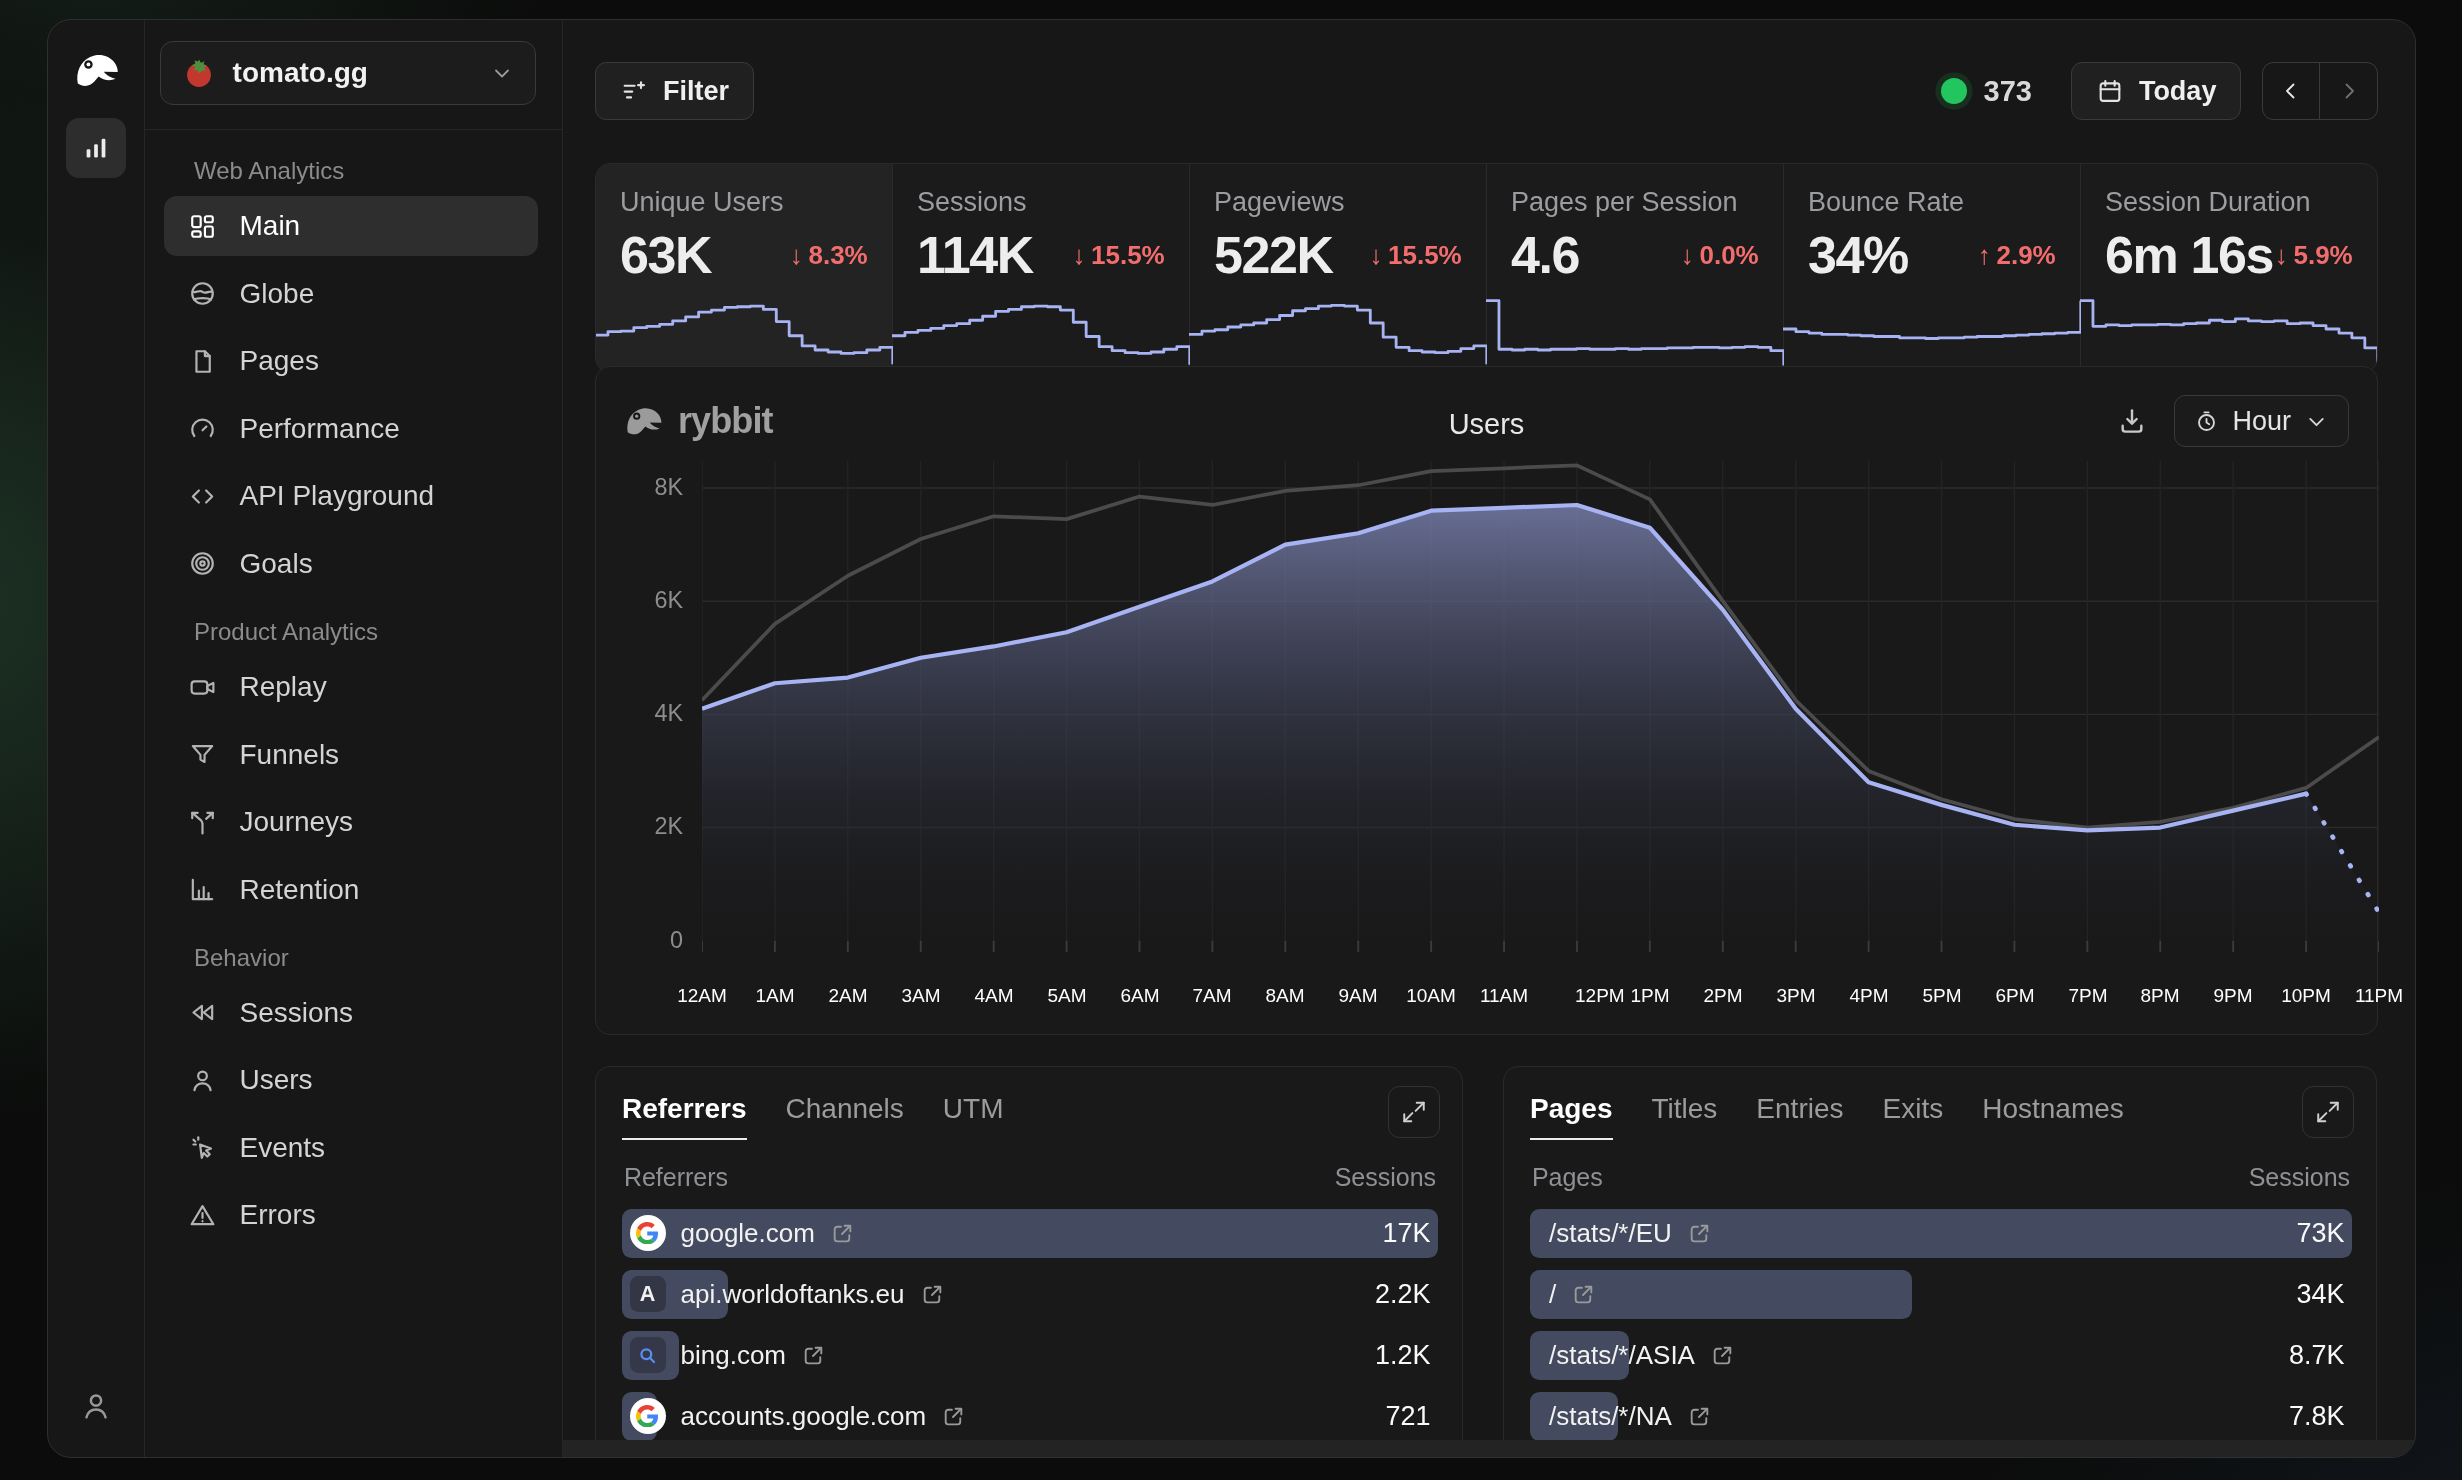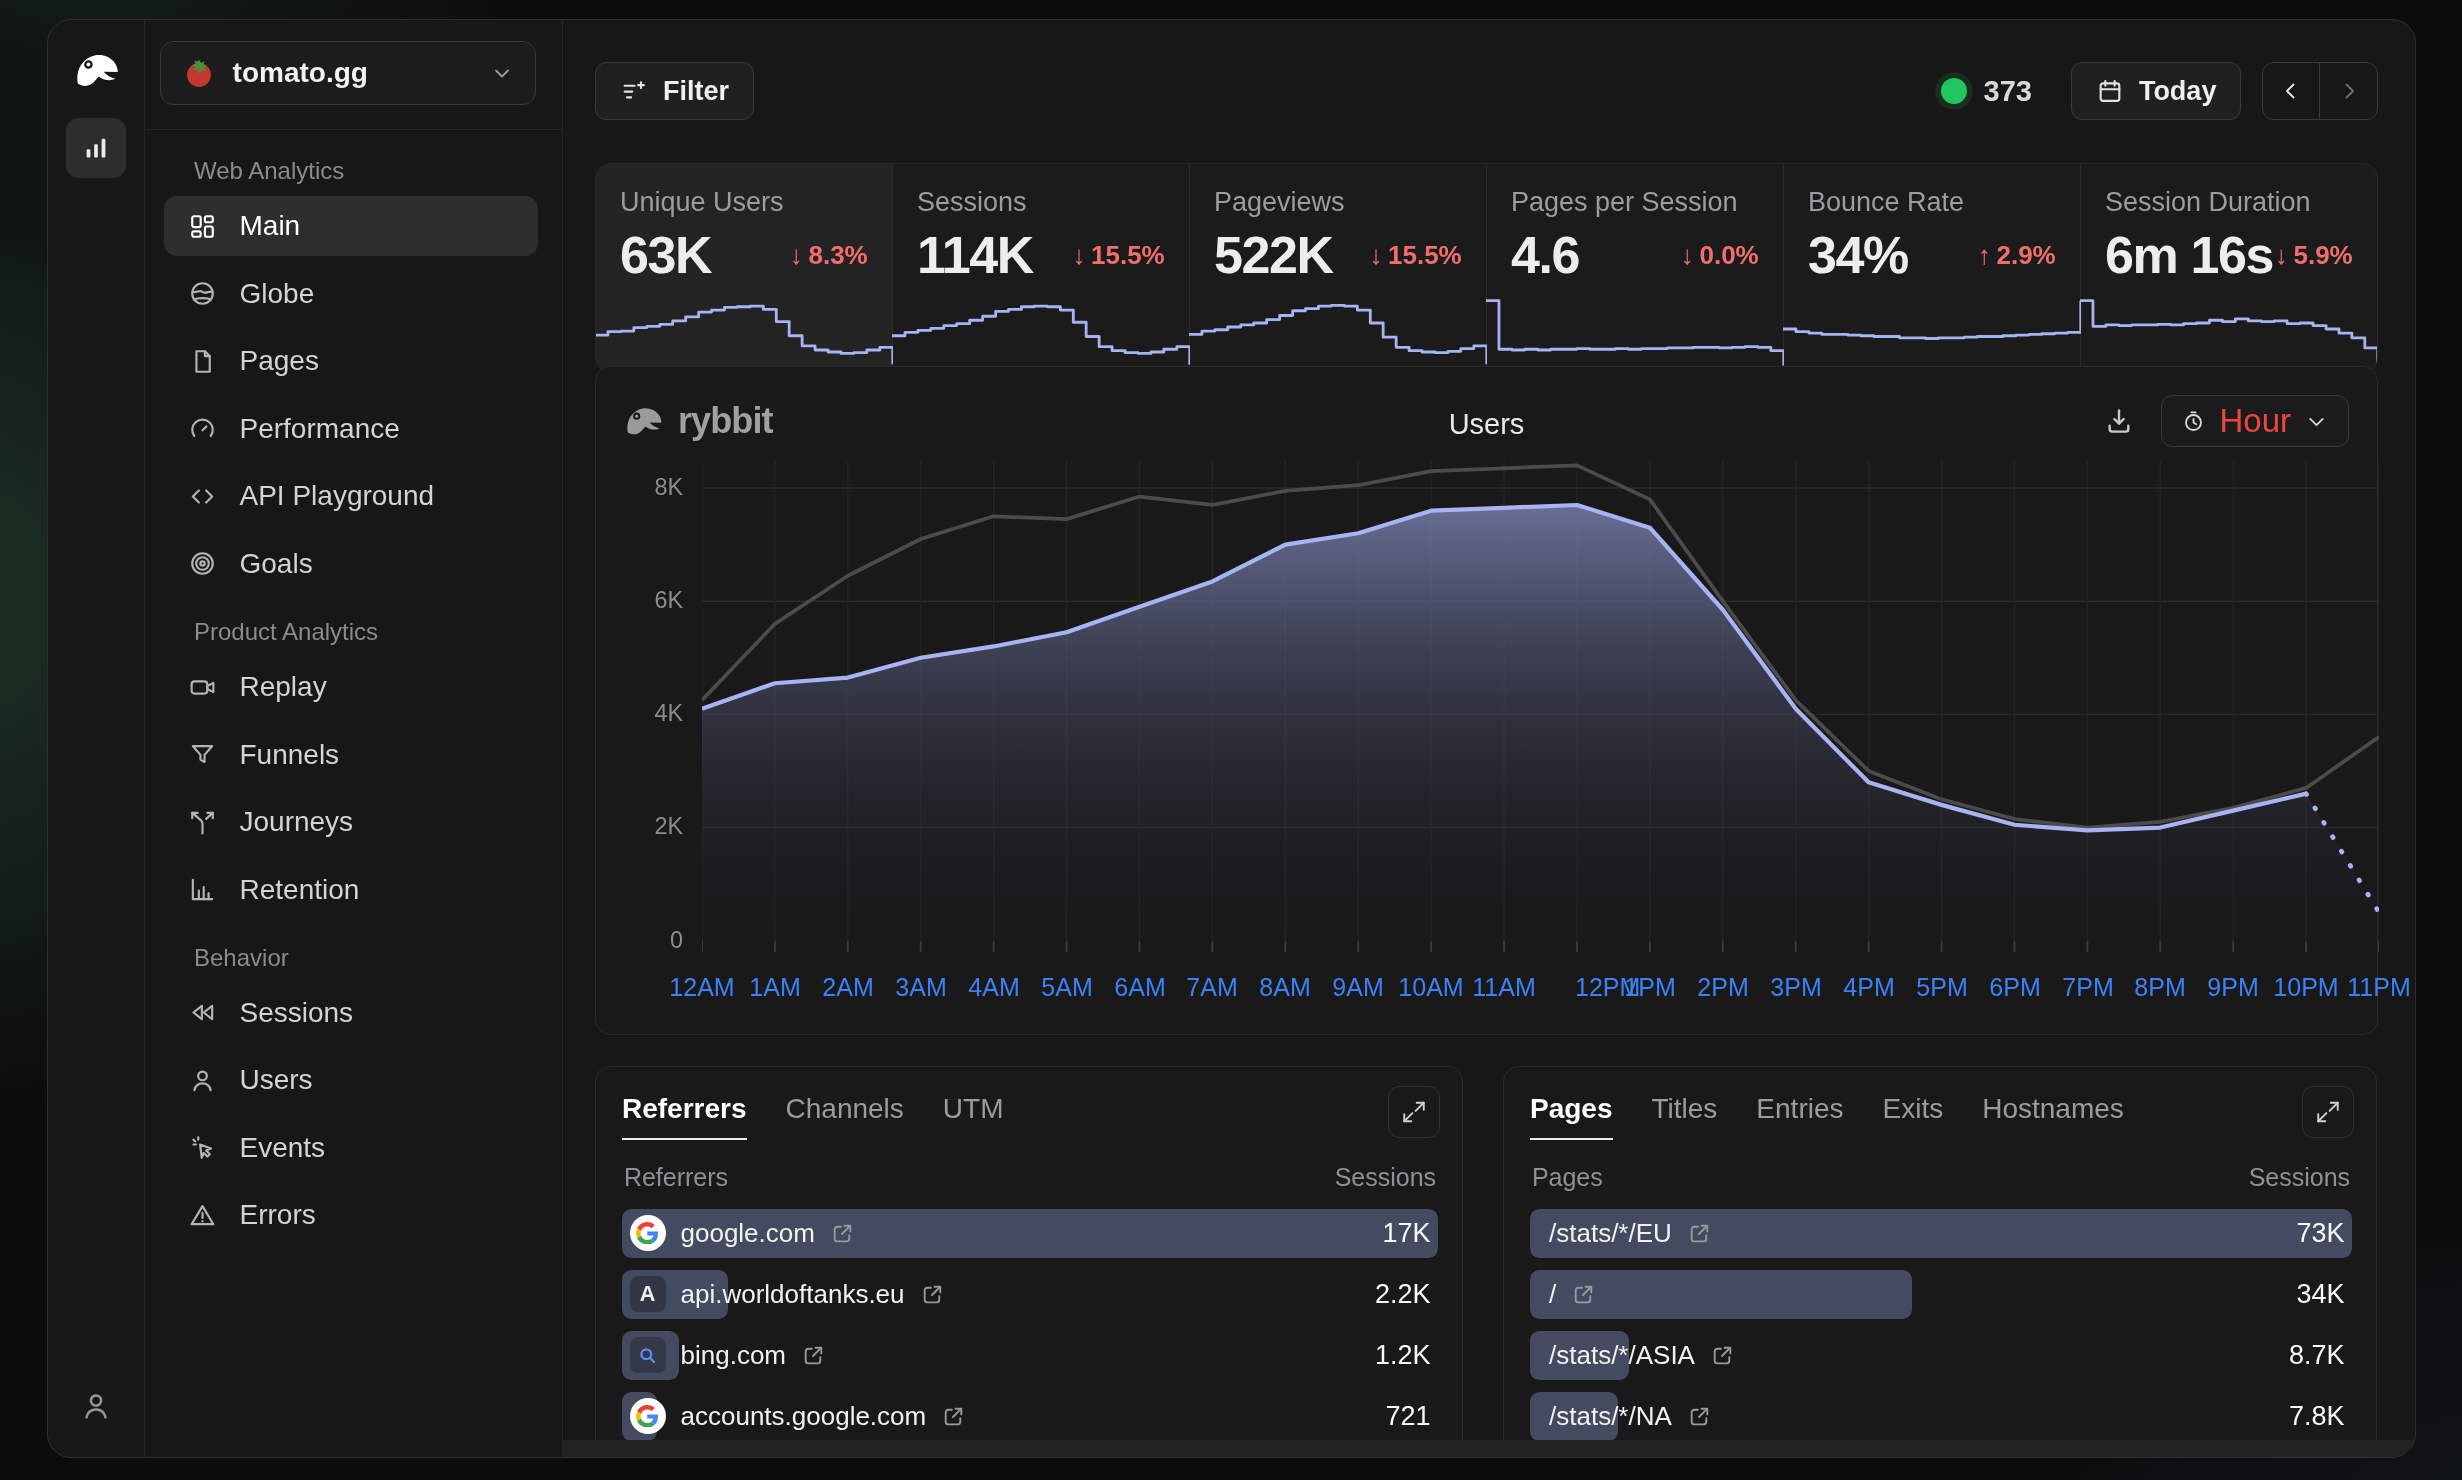--- a/index.html
+++ b/index.html
@@ -68,25 +68,25 @@
   
   .chart-card { position:absolute; left:32px; right:37px; top:346px; height:669px; border:0.9px solid #2a2a2a; border-radius:15px; background:#191919; }
   .brand { position:absolute; left:26px; top:32px; display:flex; align-items:center; gap:13px; color:#9b9b9b; }
   .brand .icon { width:43px; height:43px; }
   .brand-name { font-size:36px; font-weight:800; letter-spacing:-0.9px; color:#a0a0a0; }
   .chart-title { position:absolute; left:0; right:0; top:41px; text-align:center; font-size:29px; color:#e8e8e8; }
   .chart-actions { position:absolute; right:28px; top:28px; display:flex; align-items:center; gap:26px; }
   .dl-btn { width:32px; height:32px; color:#c9c9c9; cursor:pointer; }
   .hour-btn { height:52px; border:0.9px solid #3a3a3a; border-radius:11.2px; background:#1b1b1b; display:flex; align-items:center; gap:13px; padding:0 19px; cursor:pointer; }
   .hour-btn .icon { width:25px; height:25px; color:#d6d6d6; }
-  .hour-label { font-size:33px; color:#ef4444; }
+  .hour-label { font-size:27px; color:#e5e5e5; }
   .hour-chevron { width:20.6px; height:20.6px; color:#9a9a9a; }
   .plot { position:absolute; left:106px; top:94px; width:1677px; height:506px; }
   .ylabel { position:absolute; left:-86px; width:67px; text-align:right; font-size:23.4px; color:#8d8d8d; }
-  .xlabel { position:absolute; top:512px; width:90px; margin-left:-45px; text-align:center; font-size:25px; color:#3b82f6; }
+  .xlabel { position:absolute; top:524px; width:90px; margin-left:-45px; text-align:center; font-size:19px; color:#ffffff; }
   
   .panel { position:absolute; top:1046px; height:452px; border:0.9px solid #2a2a2a; border-radius:15px; background:#191919; padding:20.6px 24px 0 26px; }
   .panel-left { left:32px; width:868px; }
   .panel-right { left:940px; width:874px; }
   .tabs { display:flex; gap:39px; padding-top:5.6px; }
   .tab { font-size:28px; color:#9c9c9c; padding-bottom:13px; cursor:pointer; border-bottom:2.8px solid transparent; }
   .tab.active { color:#ffffff; font-weight:700; border-bottom-color:#ececec; }
   .expand-btn { position:absolute; right:22.5px; top:19px; width:52px; height:52px; border:0.9px solid #323232; border-radius:11.2px; color:#cfcfcf; display:flex; align-items:center; justify-content:center; cursor:pointer; }
   .expand-btn .icon { width:26px; height:26px; }
   .cols { display:flex; justify-content:space-between; margin:22.5px 1.9px 17px; font-size:25px; color:#8f9196; }

